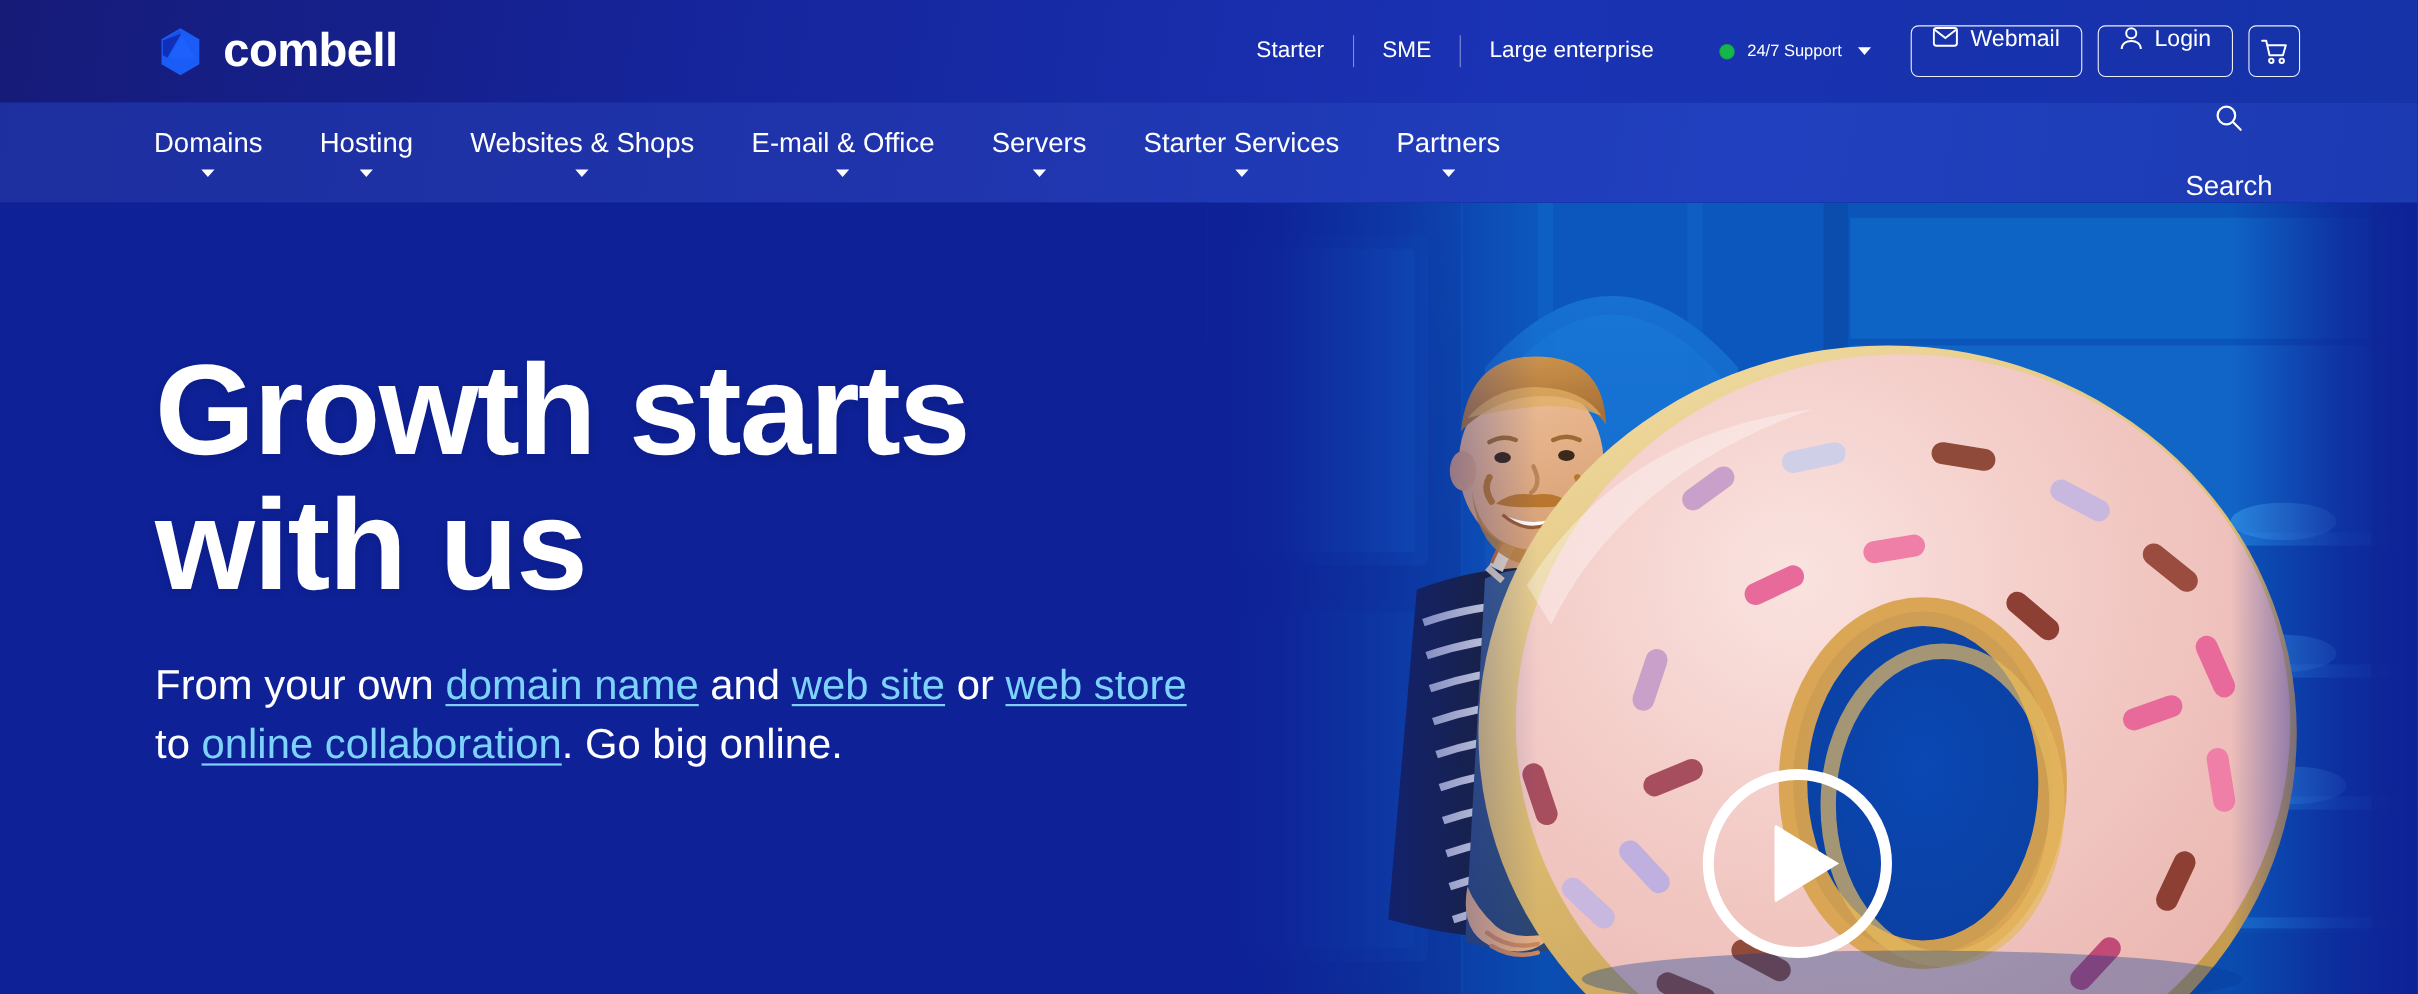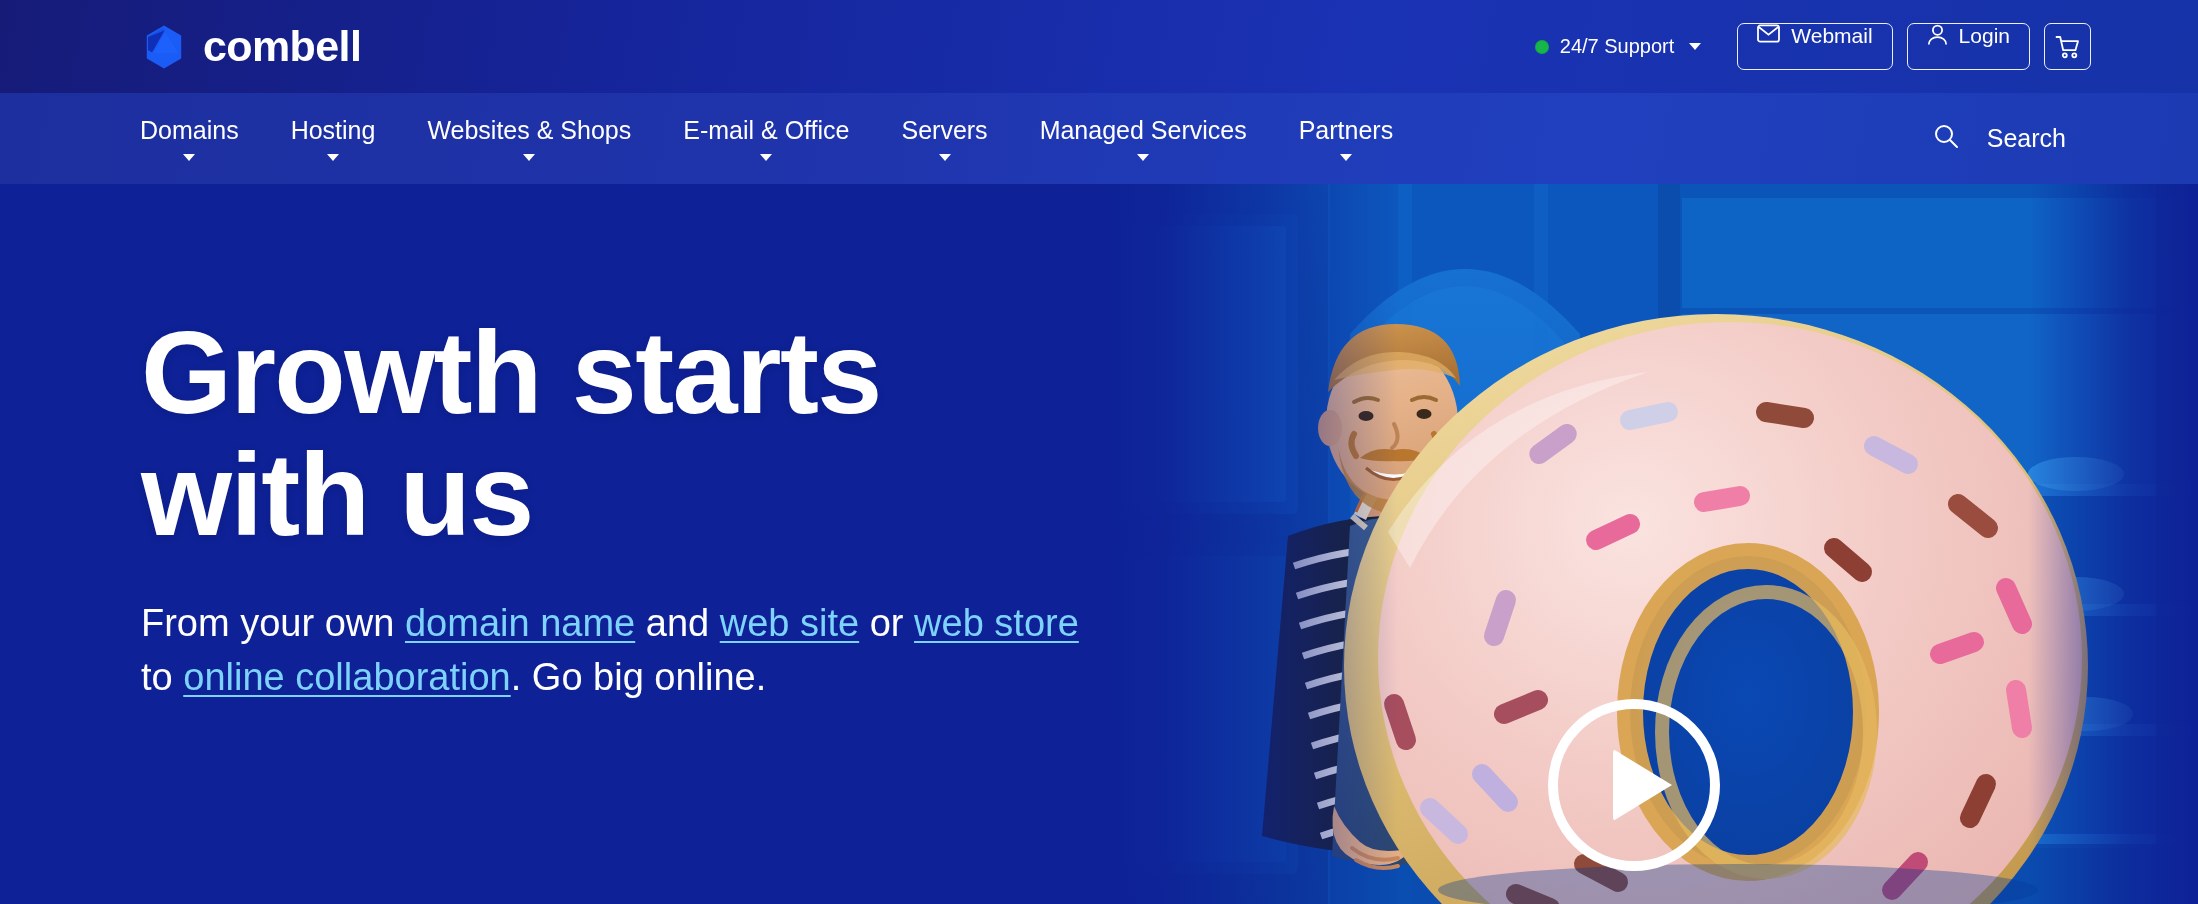--- a/index.html
+++ b/index.html
@@ -62,21 +62,21 @@
     background: rgba(255,255,255,0.45);
     flex: 0 0 auto;
   }
   .support {
     display: flex;
     align-items: center;
     gap: 11px;
     margin-left: 34px;
     margin-right: 22px;
     color: #ffffff;
-    font-size: 20px;
+    font-size: 15px;
     text-decoration: none;
     white-space: nowrap;
   }
   .dot-green {
     width: 14px; height: 14px; border-radius: 50%;
     background: #16b64b;
     box-shadow: 0 0 0 1px rgba(0,0,0,0.08) inset;
     flex: 0 0 auto;
   }
   .caret {
@@ -158,20 +158,21 @@
     position: absolute;
     right: 132px;
     display: flex;
     align-items: center;
     gap: 28px;
     color: #ffffff;
     font-size: 25px;
     text-decoration: none;
     cursor: pointer;
     white-space: nowrap;
+    flex-direction: column;
   }
 
   
   .hero {
     position: relative;
     width: 100%;
     height: 720px;
     background: #0e2196;
     overflow: hidden;
   }
@@ -279,20 +280,27 @@
         <path d="M12.3 29.2 L24.6 8.2 L37.4 29.2 Z" fill="#2065ff" opacity="0.55"></path>
         <path d="M11.6 30.3 L24.8 7.2 L25.6 30.3 Z" fill="#0f2fb8" opacity="0.0"></path>
         <path d="M7.4 27.0 L12.6 29.9 L7.4 33.2 Z" fill="#0e2196" opacity="0"></path>
       </svg>
     </span>
     <span class="brand-word">combell</span>
   </a>
 
   <div class="top-right">
 
+    <nav class="seg-links">
+      <a class="seg-link" href="#">Starter</a>
+      <span class="seg-div"></span>
+      <a class="seg-link" href="#">SME</a>
+      <span class="seg-div"></span>
+      <a class="seg-link" href="#">Large enterprise</a>
+    </nav>
 
     <a class="support" href="#">
       <span class="dot-green"></span>
       <span>24/7 Support</span>
       <span class="caret"></span>
     </a>
 
     <a class="btn-outline" href="#">
       <span>
         <svg width="23" height="19" viewBox="0 0 23 19" fill="none" stroke="#ffffff" stroke-width="1.8" aria-hidden="true">
@@ -343,21 +351,21 @@
     </a>
     <a class="nav-item" href="#">
       <span>E-mail &amp; Office</span>
       <span class="nav-caret"></span>
     </a>
     <a class="nav-item" href="#">
       <span>Servers</span>
       <span class="nav-caret"></span>
     </a>
     <a class="nav-item" href="#">
-      <span>Managed Services</span>
+      <span>Starter Services</span>
       <span class="nav-caret"></span>
     </a>
     <a class="nav-item" href="#">
       <span>Partners</span>
       <span class="nav-caret"></span>
     </a>
   </div>
 
   <a class="nav-search" href="#">
     <span>

